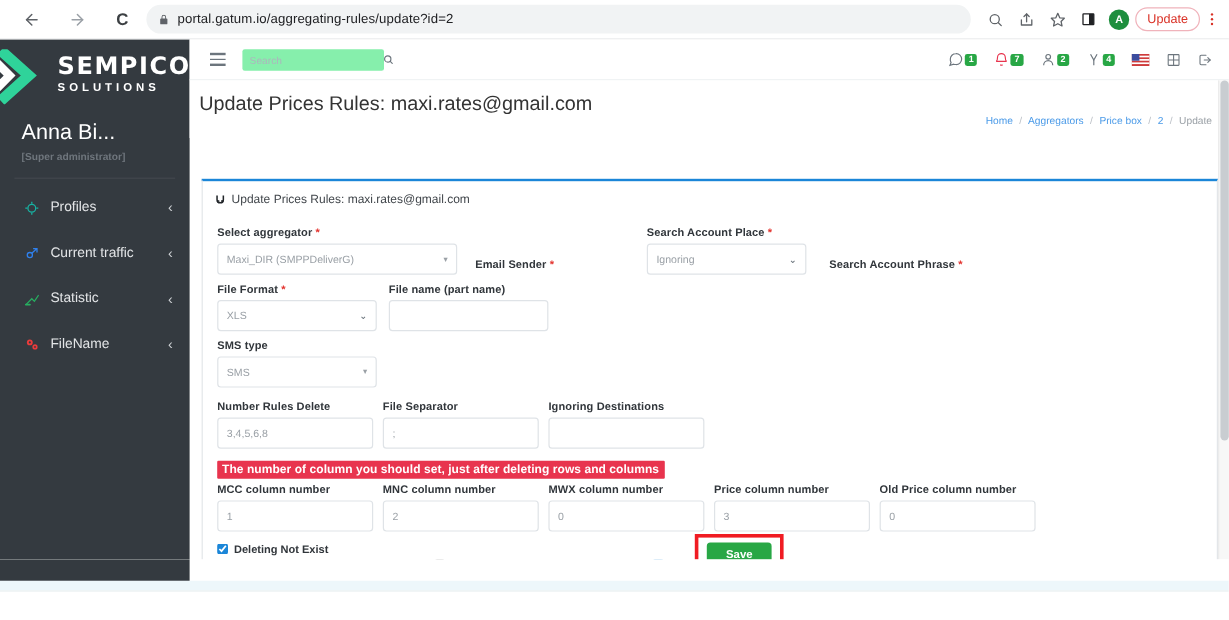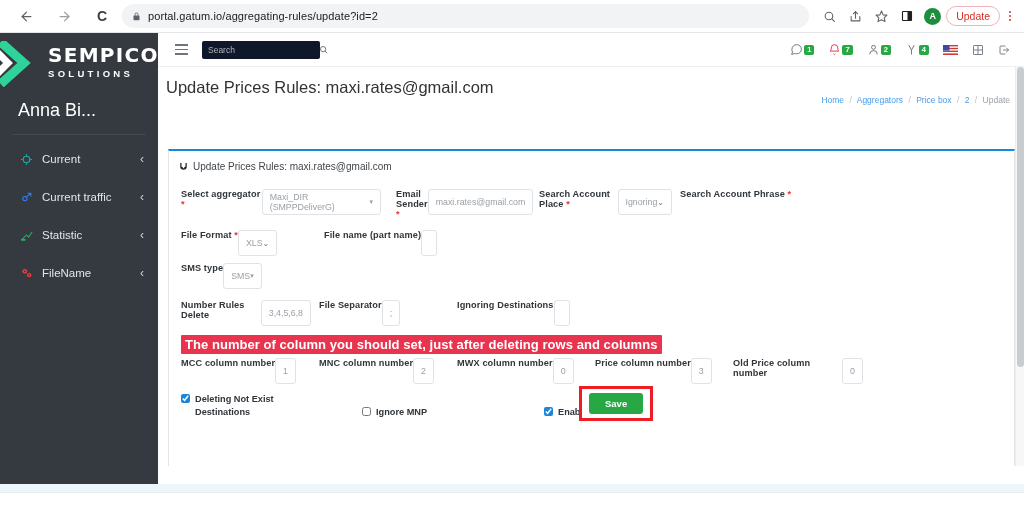--- a/index.html
+++ b/index.html
@@ -77,21 +77,21 @@
   .side-item .si-chev { font-size: 12px; color:#cfd2d5; }
 
   
   #topbar {
     position:absolute; left:158px; top:0; width: 866px; height: 34px;
     background:#fff; border-bottom: 1px solid #edf0f2; display:flex; align-items:center;
   }
   #hamburger { width: 30px; margin-left: 8px; display:flex; flex-direction:column; gap:3px; align-items:center; cursor:pointer;}
   #hamburger i { display:block; width: 13px; height: 1.5px; background:#6c757d; }
   #topsearch {
-    width: 118px; height: 18px; background:#0f172a; border-radius:2px;
+    width: 118px; height: 18px; background:#86efac; border-radius:2px;
     display:flex; align-items:center; padding: 0 6px; margin-left: 6px;
   }
   #topsearch input {
     border:none; background:transparent; outline:none; flex:1;
     font-size: 8.5px; color:#6c757d; font-family:"Liberation Sans", sans-serif;
   }
   #topsearch input::placeholder { color:#adb5bd; }
   #topsearch .sicon { color:#6c757d; display:flex; }
   .top-right { margin-left:auto; display:flex; align-items:center; gap: 14px; padding-right: 14px; }
   .top-ico { position: relative; display:flex; align-items:center; color:#6c757d; }
@@ -112,37 +112,37 @@
   
   #card {
     position:absolute; left: 168px; top: 116px; width: 847px; height: 372px;
     background:#fff; border: 1px solid #e3e6e9; border-top: 2px solid #1b86d8;
   }
   #card-head { height: 30px; display:flex; align-items:center; padding-left: 10px; font-size: 10px; color:#41464b;}
   #card-head .magnet { margin-right:5px; display:flex; }
   #card-body { padding: 8px 12px 0 12px; position:relative; }
 
   .form-row { display:flex; margin-bottom: 7px; }
-  .fg { display:flex; flex-direction:row; }
+  .fg { display:flex; flex-direction:column;justify-content:flex-end; }
   .fg label {
     font-size: 9.2px; font-weight: 700; color: #31363b; margin-bottom: 4px; letter-spacing:.1px;
   }
   .req { color:#e3342f; font-weight:700; }
   .ctl {
     height: 26px; border: 1px solid #dfe3e7; border-radius: 3px;
     display:flex; align-items:center; padding: 0 7px;
     font-size: 8.8px; color:#9aa0a6; background:#fff;
   }
   .ctl.sel { justify-content: space-between; }
   .ctl .caret { color:#6c757d; font-size: 8px; }
   .ctl .caret-thin { color:#9aa0a6; font-size: 7px; }
 
   #warning-banner {
     display:inline-block; background:#e8344e; color:#fff;
-    font-size: 13px; font-weight: 700; padding: 2px 5px 2px 4px; border-radius:1px;
+    font-size: 10px; font-weight: 700; padding: 2px 5px 2px 4px; border-radius:1px;
     margin: 2px 0 4px 0; letter-spacing:.05px;
   }
 
   .chk-row { display:flex; align-items:flex-end; margin-top: 9px; position:relative;gap:44px; }
   .chk { display:flex; align-items:flex-start; font-size: 9.2px; font-weight:700; color:#31363b; }
   .chk input { margin: 1px 5px 0 0; width: 9px; height: 9px; accent-color:#1b86d8; }
   .chk .lbl { line-height: 1.45; }
 
   #save-wrap {
     position:absolute; left: 398px; top: -7px;
@@ -237,30 +237,31 @@
           <path d="M10 4 L30 22 L10 40" fill="none" stroke="#2fd39a" stroke-width="9" stroke-linecap="square"></path>
           <path d="M2 10 L14 22 L2 34" fill="none" stroke="#ffffff" stroke-width="7" stroke-linecap="square"></path>
         </svg>
       </div>
       <div id="logo-text">
         <div class="l1">SEMPICO</div>
         <div class="l2">SOLUTIONS</div>
       </div>
     </div>
     <div id="user-name">Anna Bi...</div>
+    <div id="user-role">[Super administrator]</div>
     <div id="side-divider"></div>
 
     <div class="side-item">
       <span class="si-icon">
         <svg width="13" height="13" viewBox="0 0 24 24" fill="none" stroke="#17b3a3" stroke-width="2">
             <circle cx="12" cy="12" r="6"></circle>
             <path d="M12 2v3M12 19v3M2 12h3M19 12h3"></path>
           </svg>
       </span>
-      <span class="si-label">Current</span>
+      <span class="si-label">Profiles</span>
       <span class="si-chev">‹</span>
     </div>
 
     <div class="side-item">
       <span class="si-icon">
         <svg width="13" height="13" viewBox="0 0 24 24" fill="none" stroke="#2f80ed" stroke-width="2">
             <circle cx="9" cy="14" r="4"></circle>
             <path d="M12 11 L20 4M14 4h6v6"></path>
           </svg>
       </span>
@@ -395,25 +396,22 @@
       <div class="form-row">
         <div class="fg" style="width:200px;margin-right:15px">
           <label><span>Select aggregator</span><span class="req"> *</span></label>
           <div class="ctl sel">
             <span>Maxi_DIR (SMPPDeliverG)</span>
             <span class="caret-thin">▾</span>
           </div>
         </div>
         <div class="fg" style="width:133px;margin-right:10px">
           <label><span>Email Sender</span><span class="req"> *</span></label>
-          <div class="ctl">
-            <span>maxi.rates@gmail.com</span>
-          </div>
-        </div>
-        <div class="fg" style="width:133px;margin-right:8px">
+        </div>
+        <div class="fg" style="width:133px;margin-right:19px">
           <label><span>Search Account Place</span><span class="req"> *</span></label>
           <div class="ctl sel">
             <span>Ignoring</span>
             <span class="caret">⌄</span>
           </div>
         </div>
         <div class="fg" style="width:133px">
           <label><span>Search Account Phrase</span><span class="req"> *</span></label>
         </div>
       </div>

